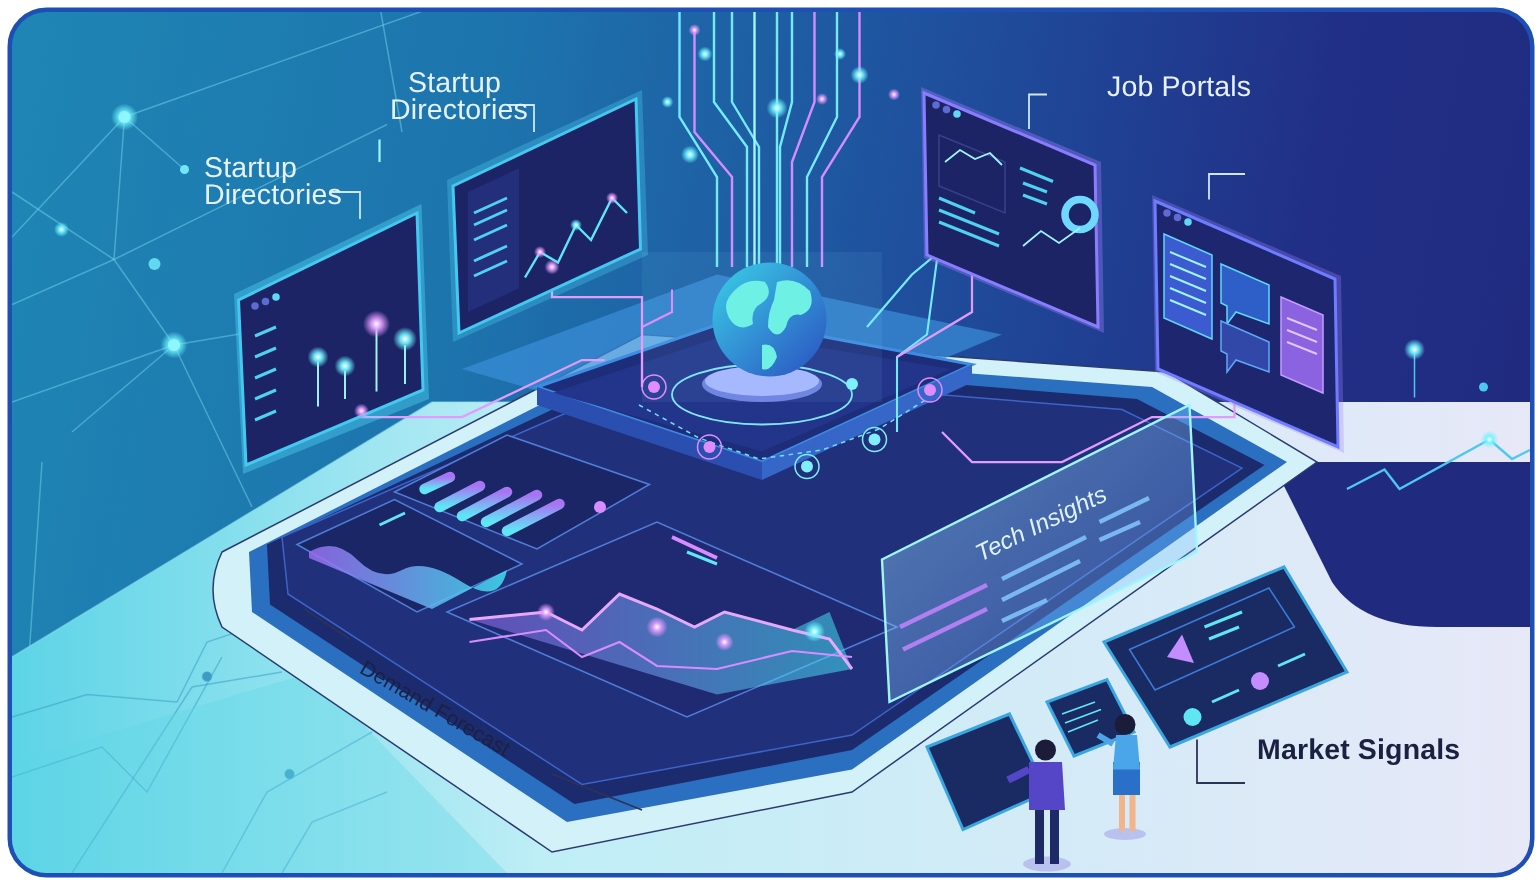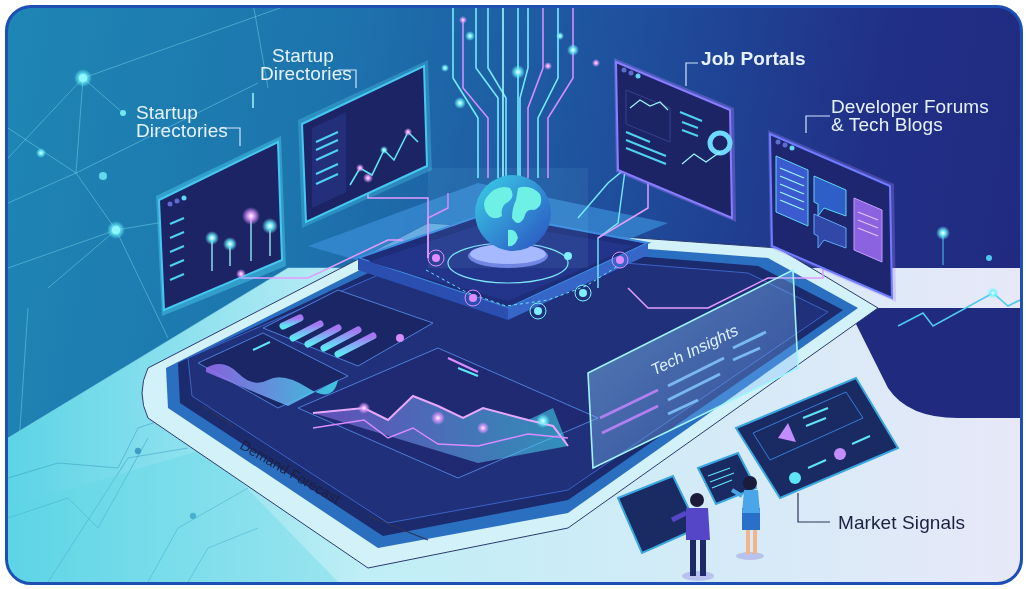--- a/index.html
+++ b/index.html
@@ -377,21 +377,17 @@
 </svg>
 
   <div class="lbl" style="left:128px;top:96px;">
     <div>Startup</div>
     <div>Directories</div>
   </div>
   <div class="lbl" style="left:252px;top:39px;">
     <div style="padding-left:12px">Startup</div>
     <div>Directories</div>
   </div>
-  <div class="lbl" style="left:693px;top:42px;font-weight:bold;">Job Portals</div>
-  <div class="lbl" style="left:823px;top:90px;">
-    <div>Developer Forums</div>
-    <div>&amp; Tech Blogs</div>
-  </div>
+  <div class="lbl" style="left:730px;top:42px;">Job Portals</div>
   <div class="lbl rot" style="left:640px;top:355px;transform:rotate(-26deg);color:#dff4ff;font-style:italic;font-size:16px;">Tech Insights</div>
   <div class="lbl dark rot" style="left:238px;top:428px;transform:rotate(30deg);font-size:14px;">Demand Forecast</div>
-  <div class="lbl dark" style="left:830px;top:506px;">Market Signals</div>
+  <div class="lbl dark" style="left:830px;top:484px;font-weight:bold;">Market Signals</div>
 </div>
 
 </body></html>

